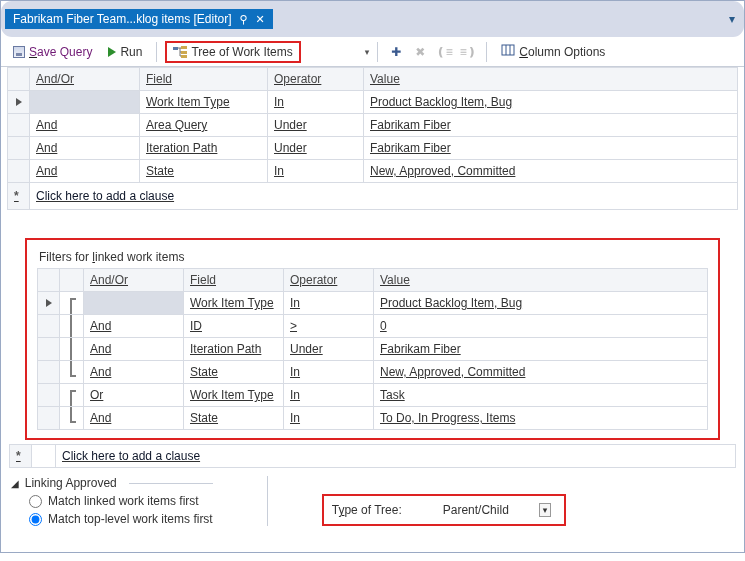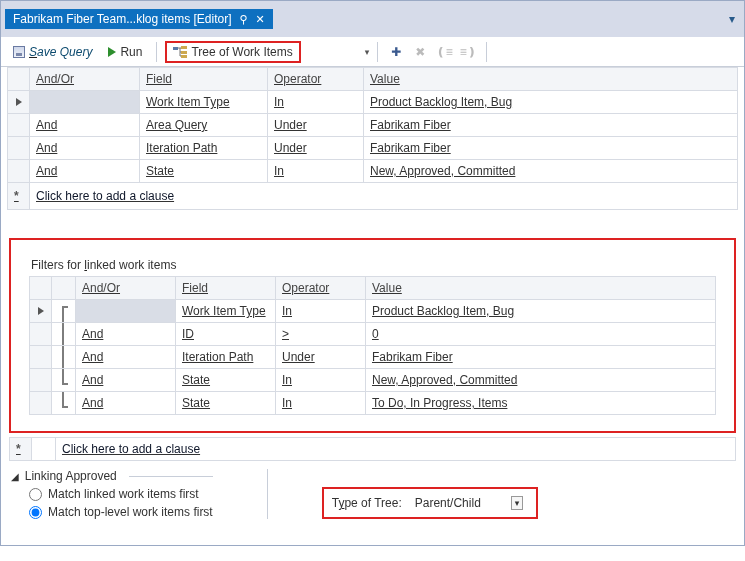--- a/index.html
+++ b/index.html
@@ -9,38 +9,38 @@
     font-size: 12px;
     color: #333;
     background: #fff;
     width: 745px;
   }
   .window { border: 1px solid #9aa9c4; background: #fff; }
 
   
   .tabbar {
     display: flex; align-items: center;
-    background: #d6dbe9; height: 36px; padding: 7px 4px;
+    background: #d6dbe9; height: 36px; padding: 7px 4px; border-radius: 11px;
   }
   .tab {
     background: #0e70c0; color: #fff; height: 20px;
     display: flex; align-items: center; padding: 0 8px; gap: 8px;
     font-size: 12px;
   }
   .tab .pin, .tab .close { font-size: 11px; cursor: pointer; }
   .tabbar-spacer { flex: 1; }
   .tabbar-down { width:16px; height:16px; display:flex; align-items:center; justify-content:center; color:#285a8a;}
 
   
   .toolbar {
     display:flex; align-items:center; height:30px; padding:2px 6px; border-bottom:1px solid #c8ced9;
     gap: 4px;
   }
   .tbtn { display:flex; align-items:center; gap:4px; padding:2px 6px; cursor:pointer; }
-  .tbtn.disabled { color:#0c4a6e;font-style:italic; }
+  .tbtn.disabled { color:#701a75; }
   .rundot { width:0;height:0;border-left:8px solid #2e8f2e;border-top:5px solid transparent;border-bottom:5px solid transparent;}
   .diskicon { width:12px;height:12px;border:1px solid #6a7aa2;background:linear-gradient(#cfd7ea,#eef2fa); position:relative;}
   .diskicon::after{content:"";position:absolute;bottom:1px;left:2px;width:6px;height:3px;background:#7b88ab;}
   .tsep { width:1px;height:20px;background:#c8ced9; margin:0 4px;}
   .highlighted-toolbtn {
     border:2px solid #d22; padding:1px 6px; display:flex; align-items:center; gap:4px; height:22px;
   }
   .treeicon { width:14px;height:12px; position:relative;}
   .treeicon svg { width:14px;height:12px; }
   .tdrop { display:flex; align-items:center; gap:10px;}
@@ -65,42 +65,42 @@
 
   .inner .grid col.c-rowhead{width:22px;}
   .inner .grid col.c-grp{width:24px;}
   .inner .grid col.c-andor{width:100px;}
   .inner .grid col.c-field{width:100px;}
   .inner .grid col.c-op{width:90px;}
   .inner .grid col.c-val{width:auto;}
 
   .section-space { height:24px; border:none;}
 
-  .red-section { margin:4px 8px; border:2px solid #d22; padding:12px;}
+  .red-section { margin:4px 24px; border:2px solid #d22; padding:4px;}
   .linked-title { padding:6px 8px 4px 8px; color:#333; font-weight:normal;}
   .inner .grid { margin: 0 6px 4px 6px; width:calc(100% - 12px);}
   td.bracket-cell { padding:0; position:relative;}
   td.bracket-cell.top::before{content:"";position:absolute;left:10px;top:6px;bottom:0;width:2px;background:#7d7d7d;}
   td.bracket-cell.top::after{content:"";position:absolute;left:10px;top:6px;width:6px;height:2px;background:#7d7d7d;}
   td.bracket-cell.mid::before{content:"";position:absolute;left:10px;top:0;bottom:0;width:2px;background:#7d7d7d;}
   td.bracket-cell.bot::before{content:"";position:absolute;left:10px;top:0;bottom:6px;width:2px;background:#7d7d7d;}
   td.bracket-cell.bot::after{content:"";position:absolute;left:10px;bottom:6px;width:6px;height:2px;background:#7d7d7d;}
 
   .outer-addrow td{ padding:6px 6px;}
   .outer-grid-wrap{ margin:0 6px;}
 
   
   .linking-wrap { margin:8px 14px; display:flex; align-items:flex-start; gap:40px;}
   .lf-left { display:flex; flex-direction:column; gap:4px;}
   .lf-title { display:flex; align-items:center; gap:6px; margin-left:-4px;}
   .lf-title .tri { font-size:10px;}
   .radio-row { display:flex; align-items:center; gap:6px; margin-left:14px;}
   input[type=radio]{ margin:0;}
-  .tree-box { border:2px solid #d22; display:flex; align-items:center; gap:8px; padding:4px 8px;}
-  .tree-select { display:flex; align-items:center; gap:30px; border:1px solid transparent; padding:2px 4px;}
+  .tree-box { border:2px solid #d22; display:flex; align-items:center; gap:16px; padding:4px 8px;}
+  .tree-select { display:flex; align-items:center; gap:30px; border:1px solid transparent; padding:2px 4px;margin-left:20px;}
   .tree-select .dd { font-size:9px; border:1px solid #999; padding:1px 3px; background:#f6f6f6;}
   .sep-vert { width:1px; background:#c8ced9; align-self:stretch; margin:0 14px;}
 
   .cols-icon svg, .view-icon svg { width:14px;height:14px;}
   .underline-key { text-decoration: underline; text-decoration-color:#222; text-underline-offset:1px;}
 </style>
 </head>
 <body>
 
 <div class="window">
@@ -139,20 +139,28 @@
     </div>
     <div class="tdrop" style="margin-left:60px;">
       <span class="smalldown">▾</span>
     </div>
     <div class="tsep"></div>
     <div class="iconbtn">✚</div>
     <div class="iconbtn disabled" style="color:#bbb;">✖</div>
     <div class="iconbtn disabled" style="color:#bbb;">❪≡</div>
     <div class="iconbtn disabled" style="color:#bbb;">≡❫</div>
     <div class="tsep"></div>
+    <div class="tbtn">
+      <span class="cols-icon"><svg viewBox="0 0 14 14">
+            <rect x="1" y="2" width="12" height="10" fill="none" stroke="#3b5a8f"></rect>
+            <line x1="5" y1="2" x2="5" y2="12" stroke="#3b5a8f"></line>
+            <line x1="9" y1="2" x2="9" y2="12" stroke="#3b5a8f"></line>
+          </svg></span>
+      <span><span class="underline-key">C</span>olumn Options</span>
+    </div>
   </div>
 
   <div class="outer-grid-wrap">
   <table class="grid">
     <colgroup>
           <col class="c-rowhead">
           <col class="c-andor">
           <col class="c-field">
           <col class="c-op">
           <col class="c-val">
@@ -256,20 +264,28 @@
       <tr>
         <td class="rowhead"></td>
             <td class="bracket-cell bot"></td>
         <td>And</td>
         <td>State</td>
         <td>In</td>
         <td>New, Approved, Committed</td>
       </tr>
       <tr>
         <td class="rowhead"></td>
+            <td class="bracket-cell top"></td>
+        <td>Or</td>
+        <td>Work Item Type</td>
+        <td>In</td>
+        <td>Task</td>
+      </tr>
+      <tr>
+        <td class="rowhead"></td>
             <td class="bracket-cell bot"></td>
         <td>And</td>
         <td>State</td>
         <td>In</td>
         <td>To Do, In Progress, Items</td>
       </tr>
     </tbody>
       </table>
   </div>
 

